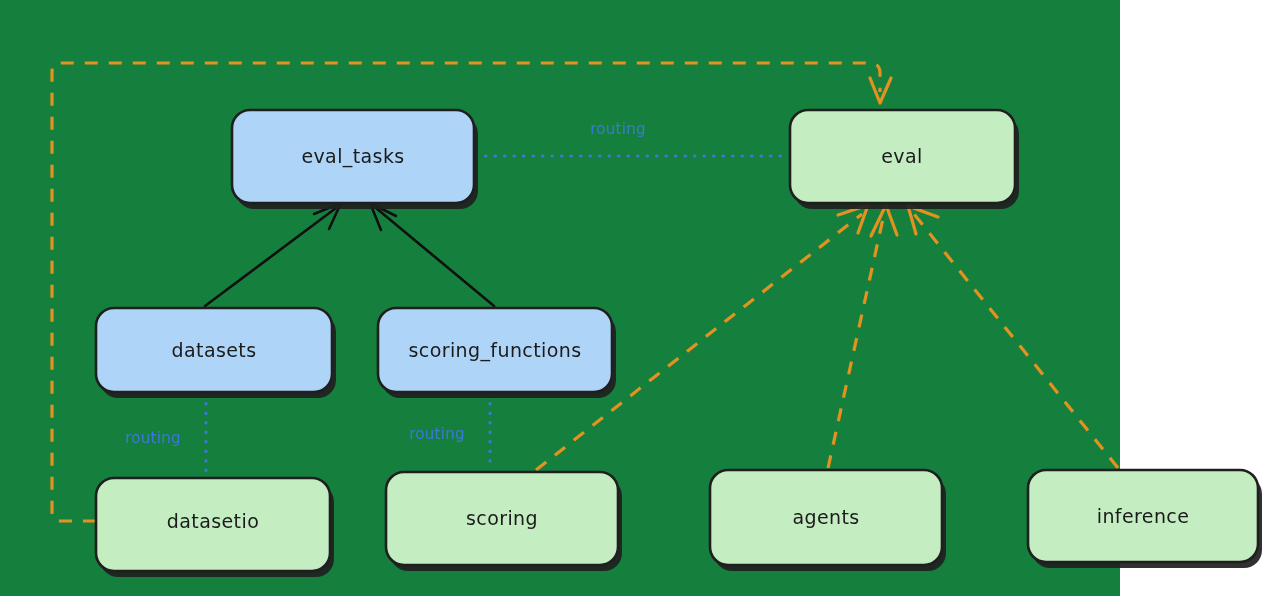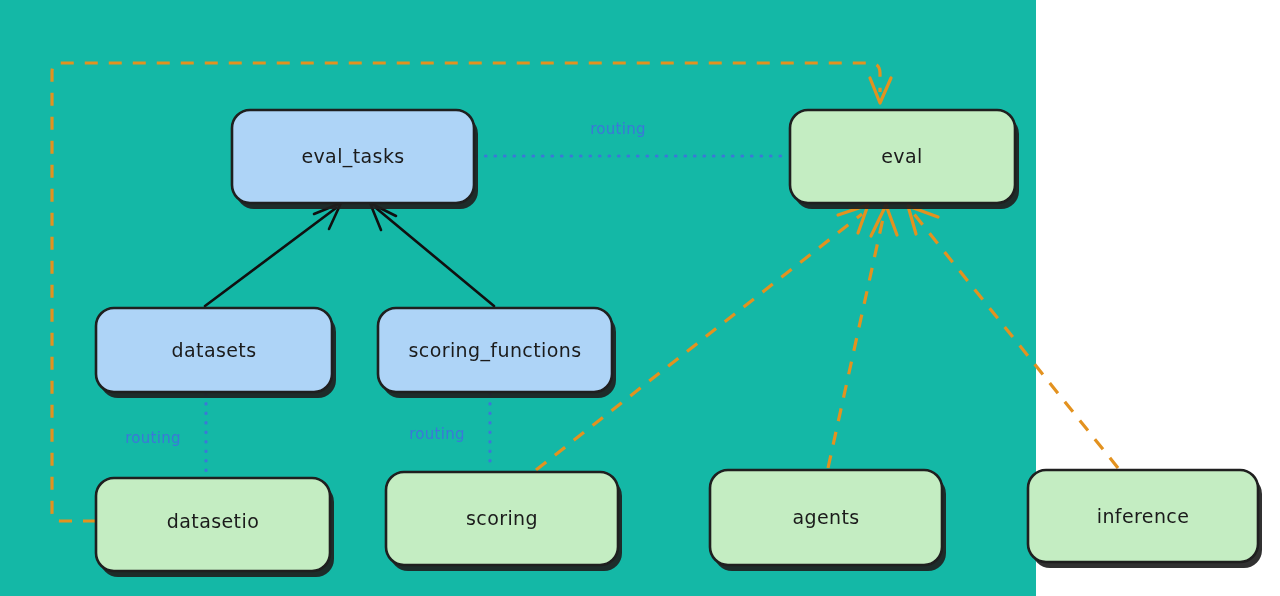--- a/index.html
+++ b/index.html
@@ -8,23 +8,23 @@
     background: #ffffff;
   }
   body {
     width: 1280px;
     height: 596px;
     overflow: hidden;
     font-family: "DejaVu Sans", sans-serif;
   }
   #diagram-root {
     position: relative;
-    width: 1036px;
+    width: 1120px;
     height: 596px;
-    background: #14b8a6;
+    background: #15803d;
   }
   svg#diagram-svg {
     display: block;
     width: 1280px;
     height: 596px;
   }
   .node-label {
     font-family: "DejaVu Sans", sans-serif;
     font-size: 19px;
     fill: #1b1b1b;

